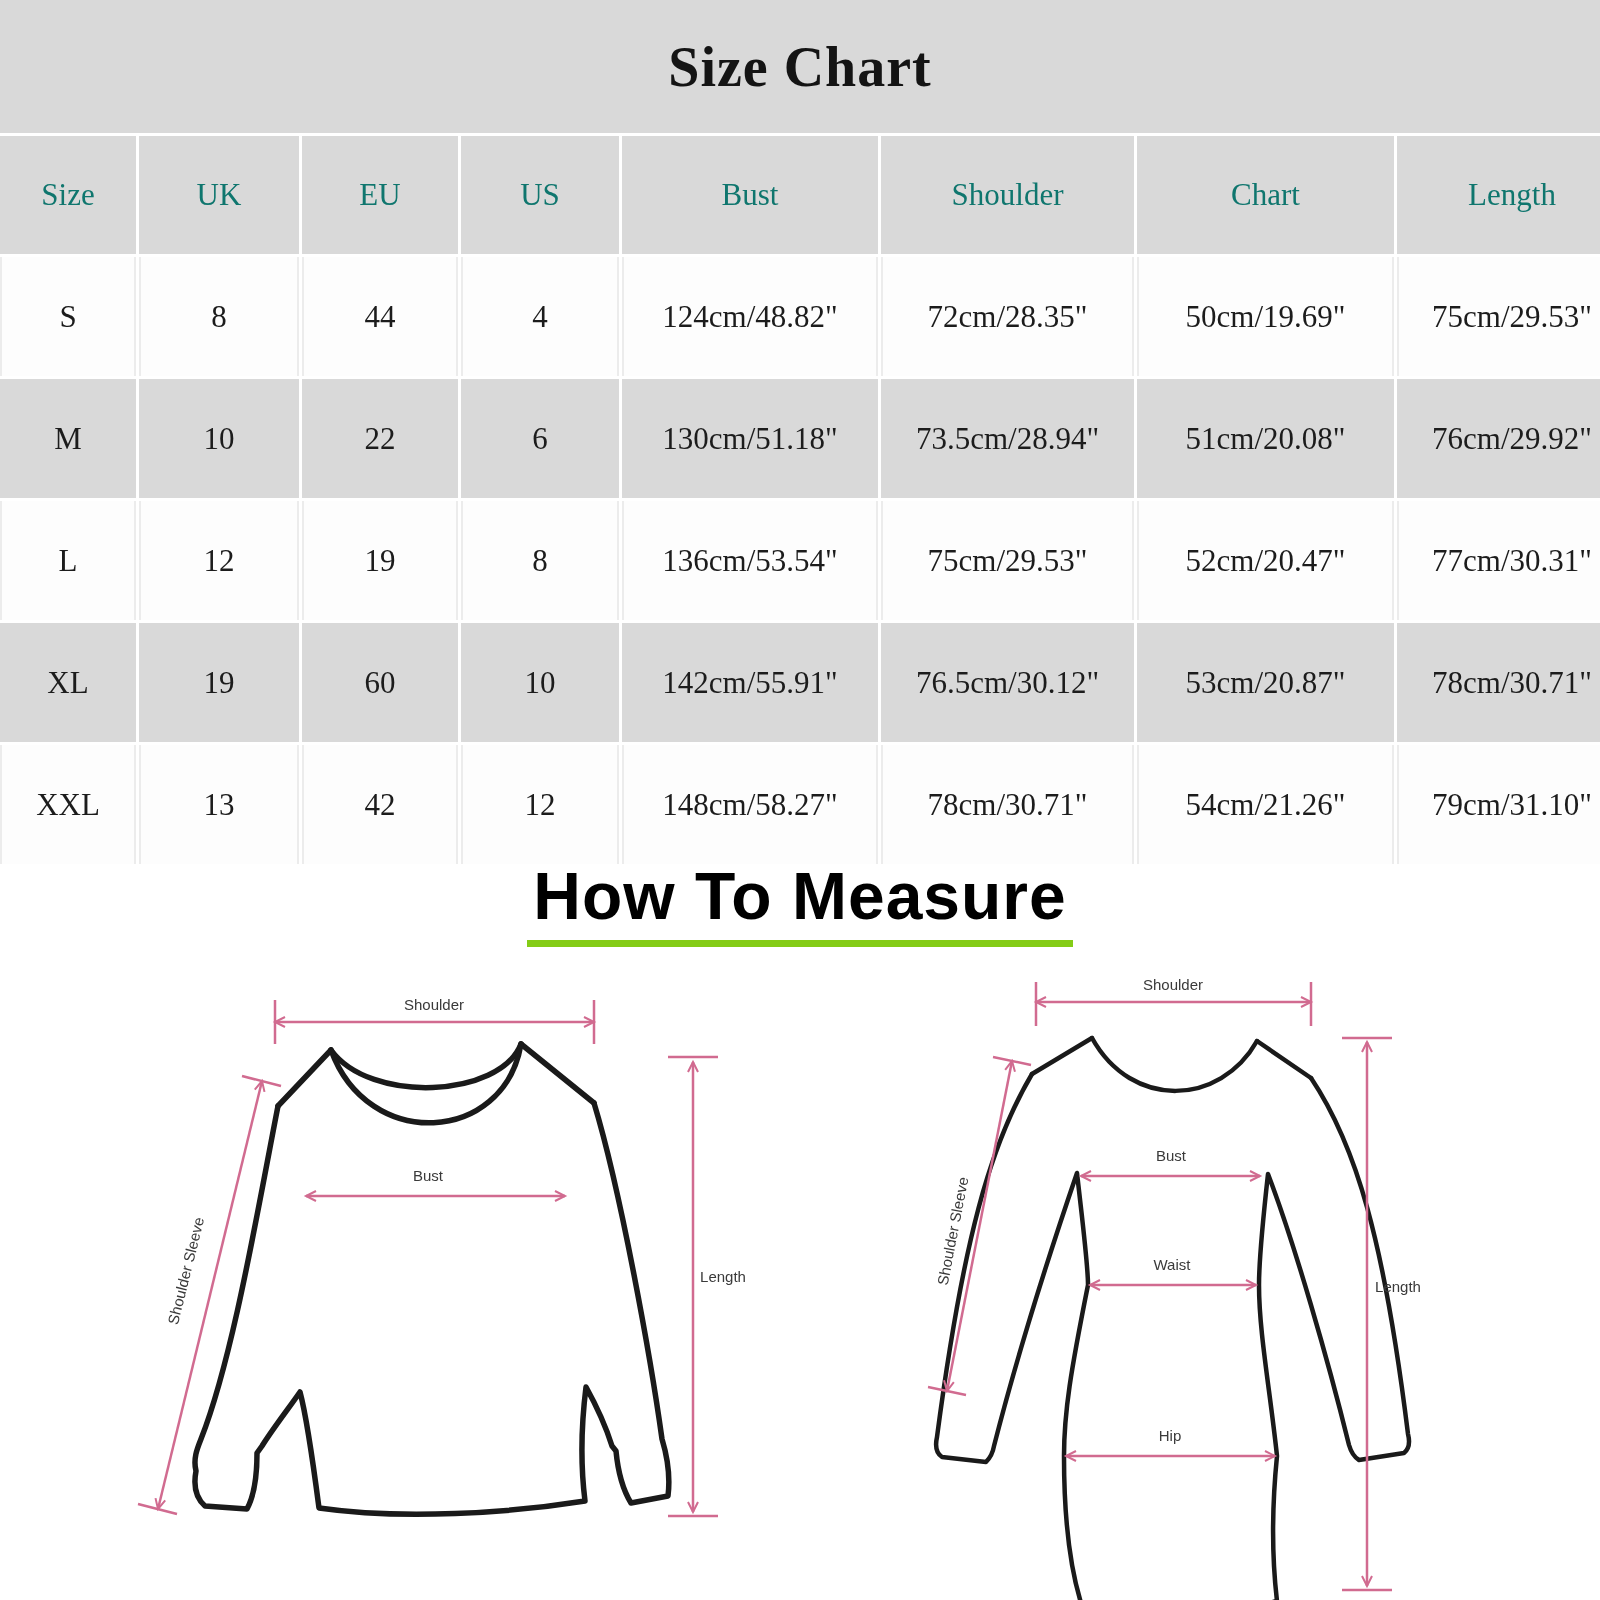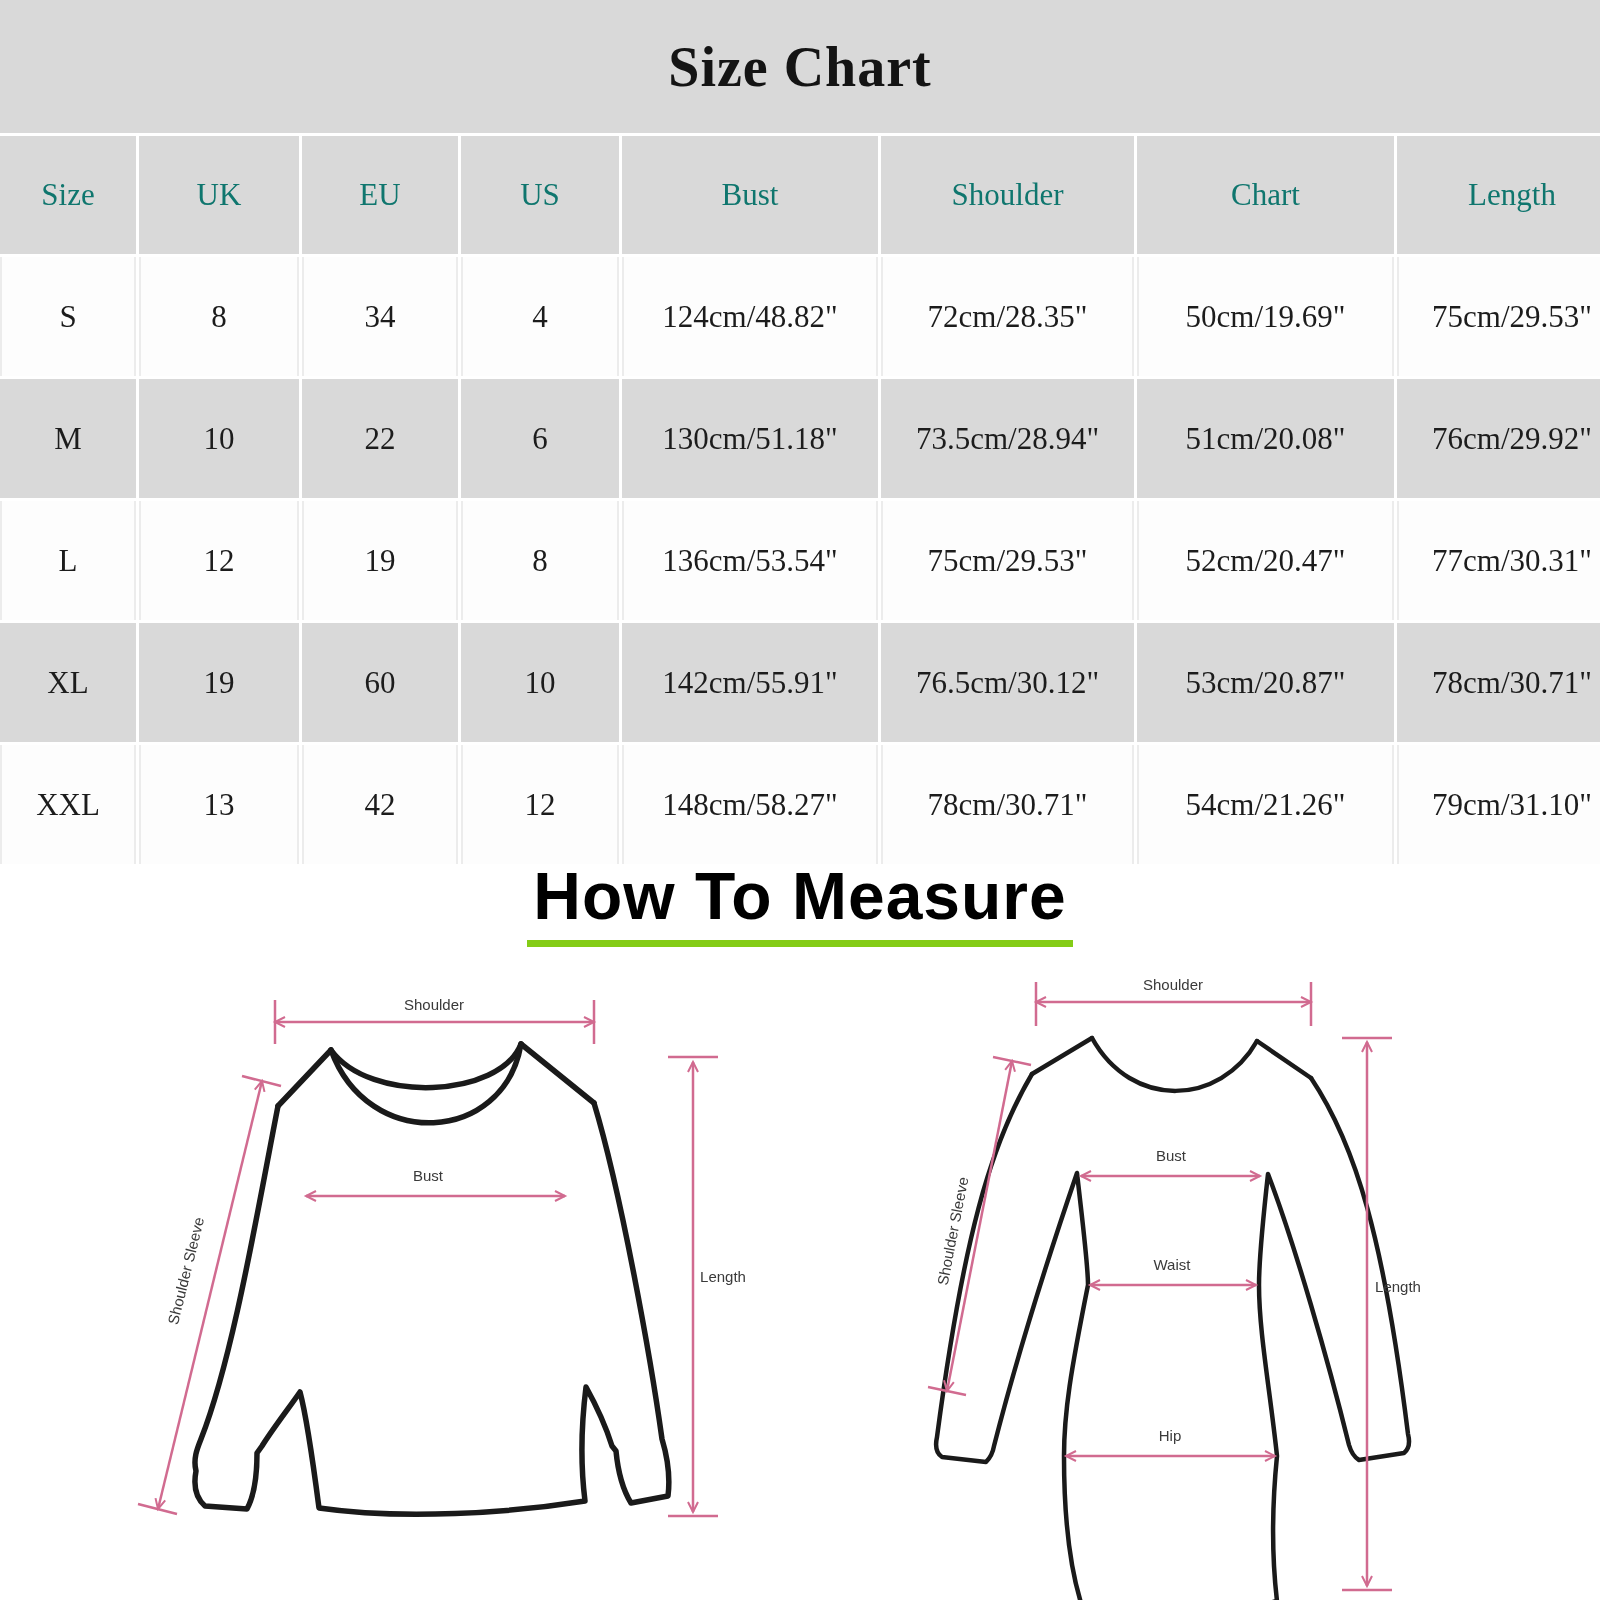--- a/index.html
+++ b/index.html
@@ -68,21 +68,21 @@
     <th>EU</th>
     <th>US</th>
     <th>Bust</th>
     <th>Shoulder</th>
     <th>Chart</th>
     <th>Length</th>
   </tr>
   <tr class="white">
     <td>S</td>
     <td>8</td>
-    <td>34</td>
+    <td>44</td>
     <td>4</td>
     <td>124cm/48.82"</td>
     <td>72cm/28.35"</td>
     <td>50cm/19.69"</td>
     <td>75cm/29.53"</td>
   </tr>
   <tr class="gray">
     <td>M</td>
     <td>10</td>
     <td>22</td>

